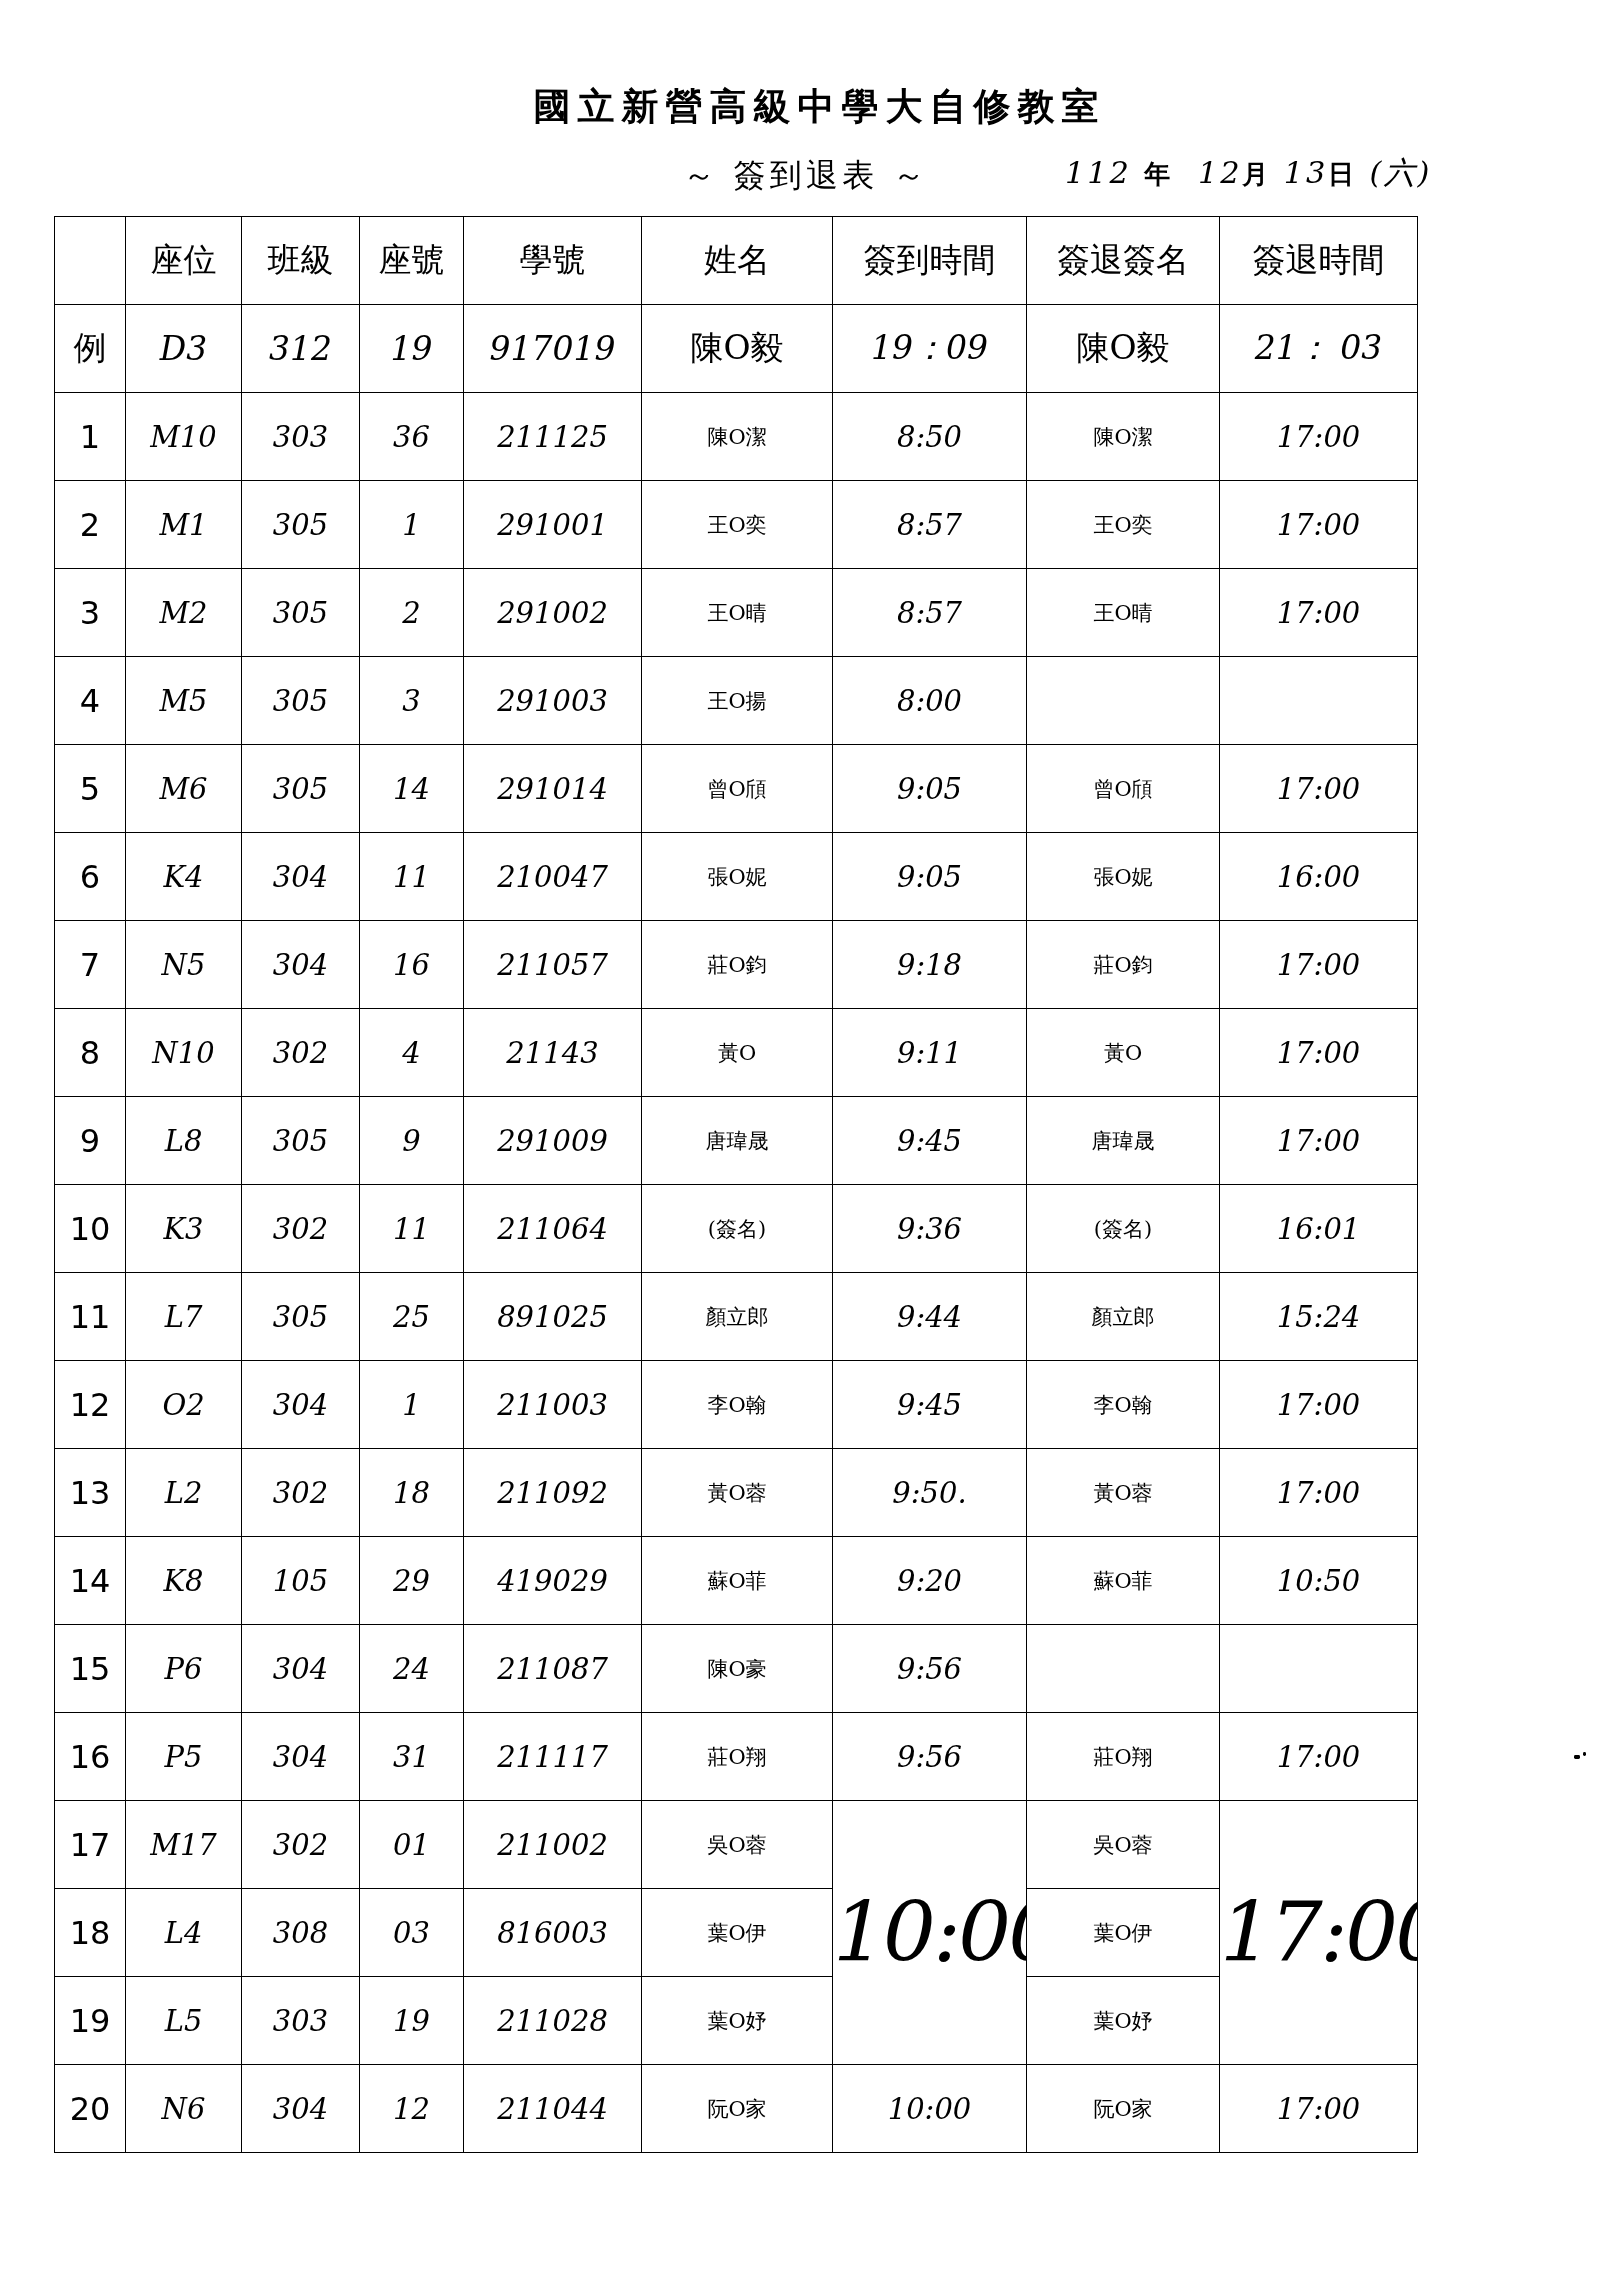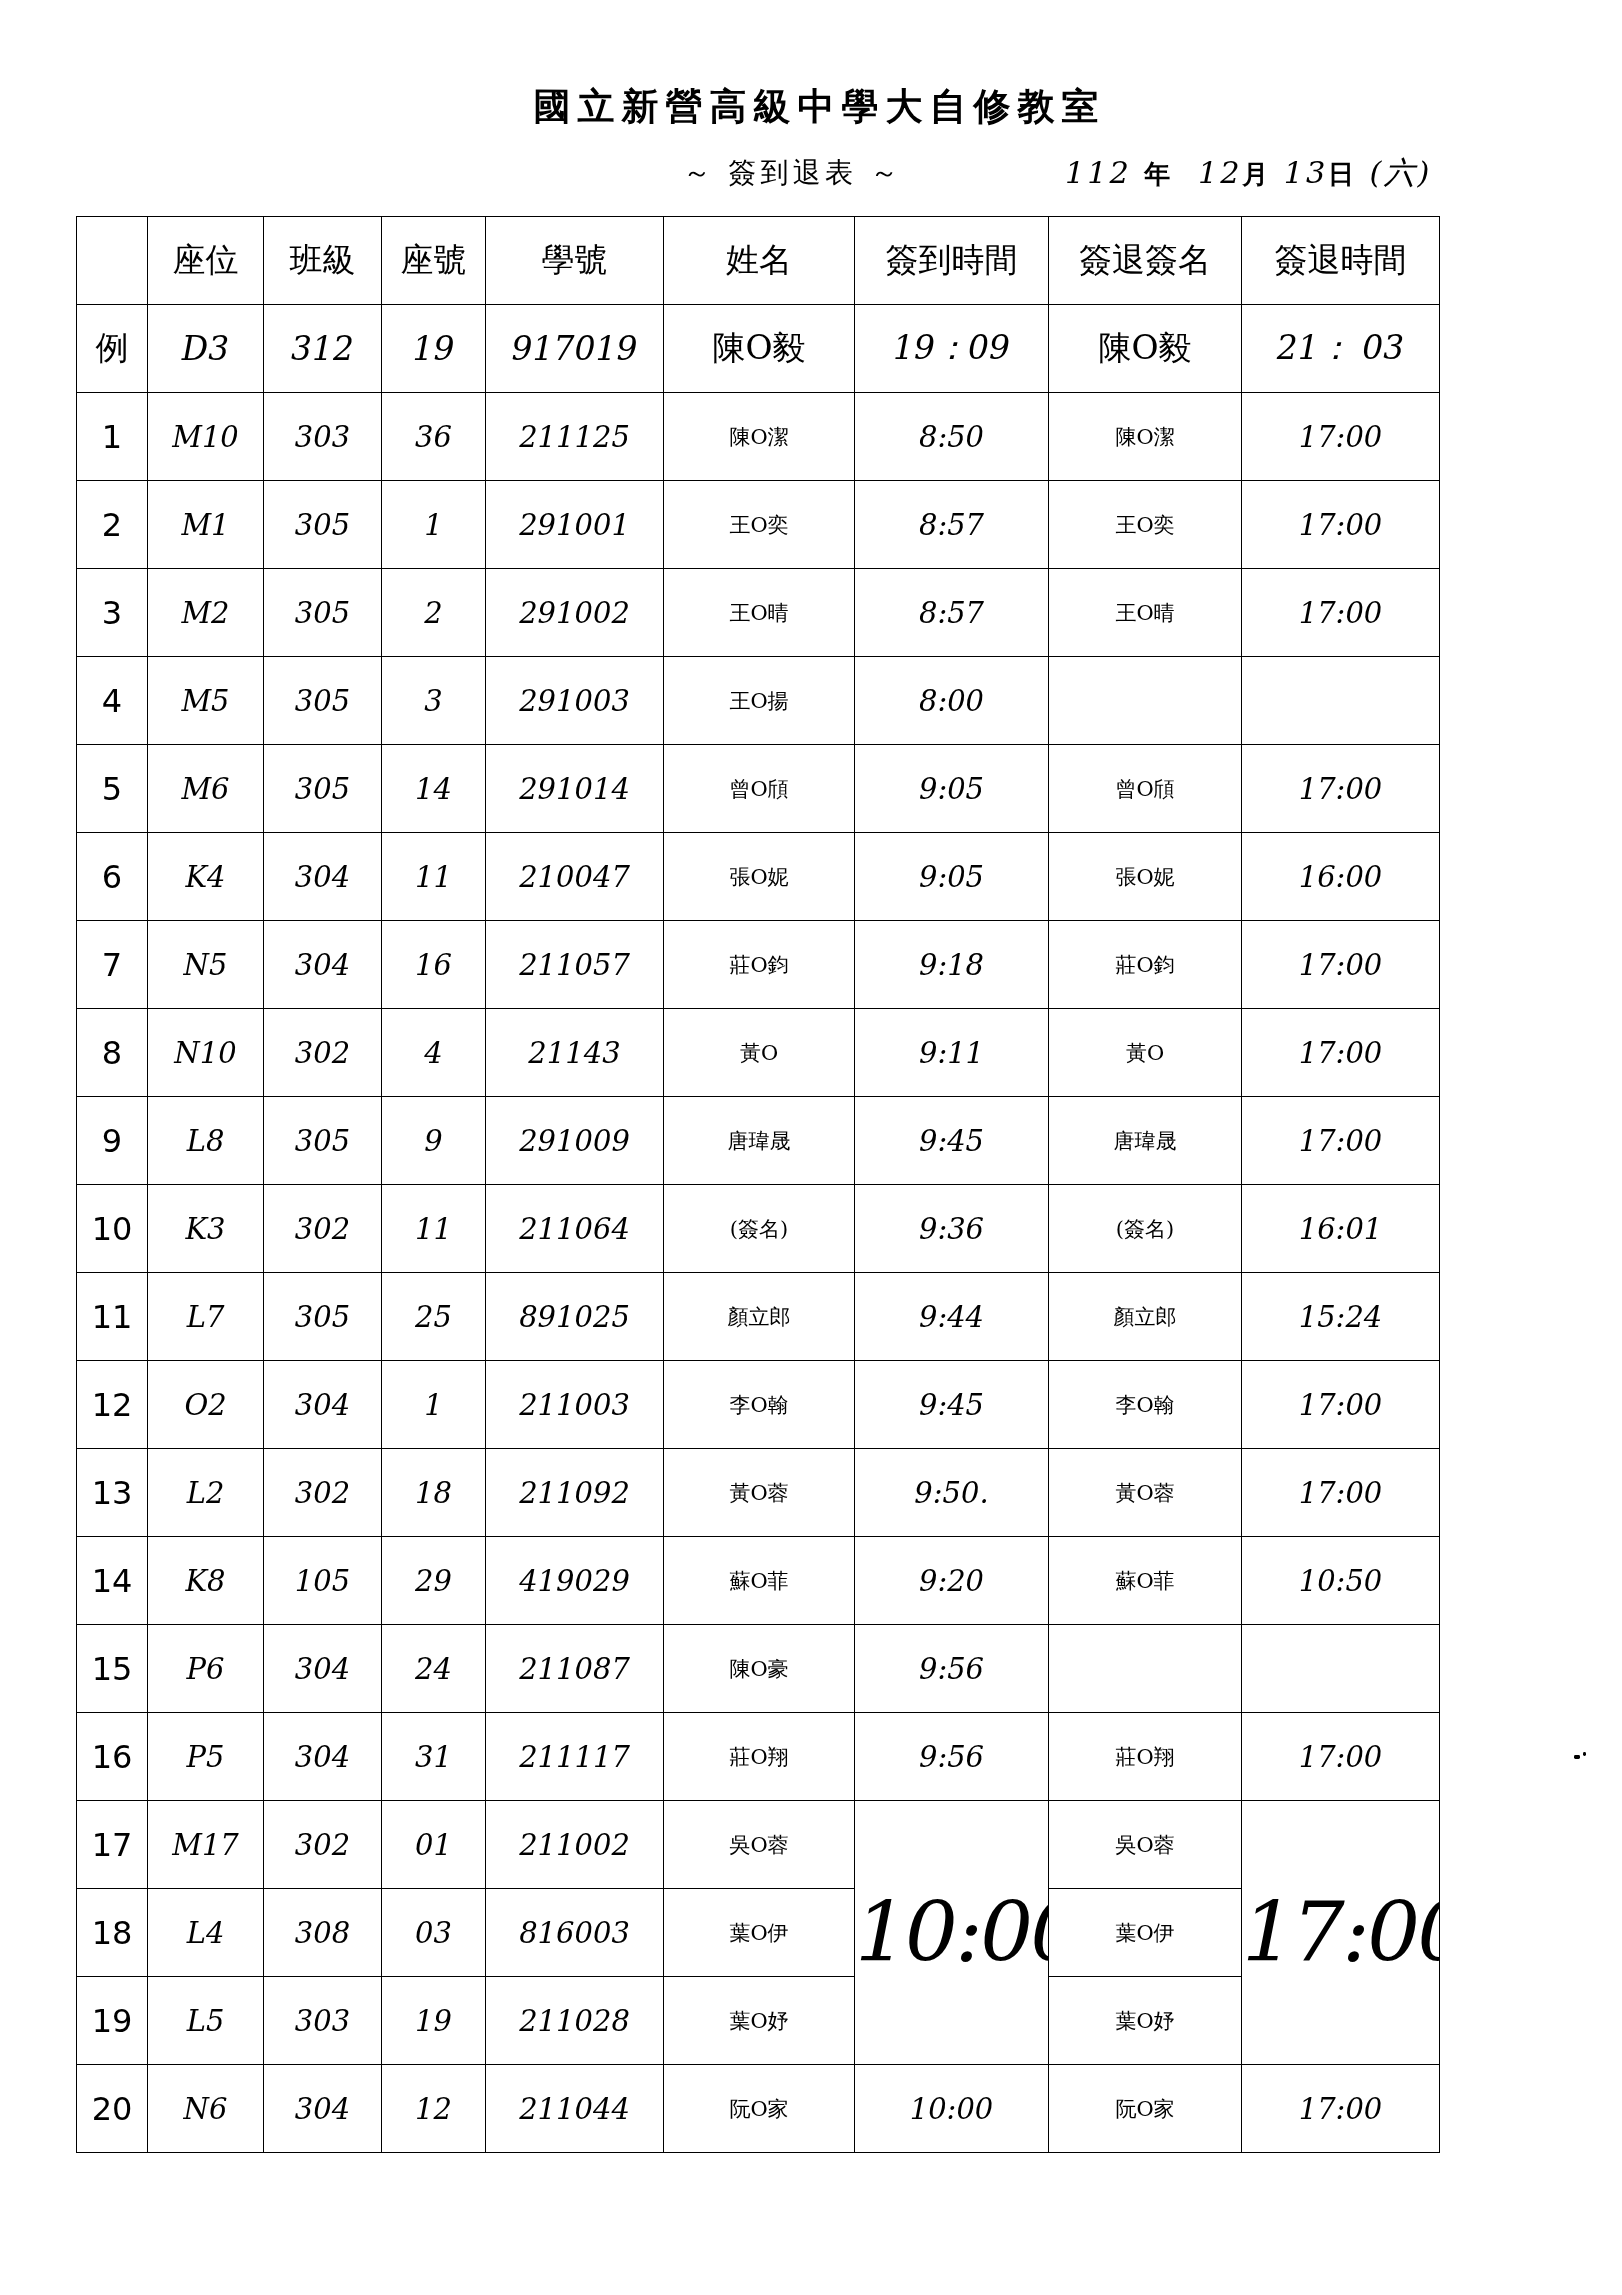--- a/index.html
+++ b/index.html
@@ -1,25 +1,25 @@
 <!DOCTYPE html>
 <html style="font-size:11px"><head>
 <meta charset="utf-8">
 <style>
   html, body { margin: 0; padding: 0; background: #ffffff; }
   body { width: 1623px; height: 2295px; position: relative; overflow: hidden;
          font-family: "DejaVu Sans", sans-serif; color: #000; }
   .title { position: absolute; left: 0; width: 1623px; top: 82px; text-align: center;
            font-family: "DejaVu Serif", serif; font-weight: bold; font-size: 37px; letter-spacing: 7px; padding-left: 8px; }
-  .subtitle { position: absolute; left: 683px; top: 154px; font-size: 28px; font-family: "DejaVu Serif", serif; letter-spacing: 4.2px; }
+  .subtitle { position: absolute; left: 683px; top: 154px; font-size: 32px; font-family: "DejaVu Serif", serif; letter-spacing: 4.2px; }
   .date { position: absolute; left: 1065px; top: 153px; font-size: 30.5px; font-family: "DejaVu Serif", serif;
           font-style: italic; letter-spacing: 2.8px; }
   .date .y, .date .m, .date .d, .date .w { font-style: italic; }
   .date .lbl { font-style: normal; font-weight: bold; font-size: 26px; }
-  table.sheet { position: absolute; left: 76px; top: 216px; border-collapse: collapse; width: 1329px; table-layout: fixed; }
+  table.sheet { position: absolute; left: 54px; top: 216px; border-collapse: collapse; width: 1329px; table-layout: fixed; }
   table.sheet td, table.sheet th { border: 1.4px solid #000; text-align: center; vertical-align: middle; padding: 0; overflow: hidden; white-space: nowrap; }
   table.sheet th { height: 87px; font-weight: normal; font-size: 33px; }
   tr.example td { height: 87px; font-size: 33px; font-family: "DejaVu Serif", serif; font-style: italic; }
   tr.example td.ex-label { font-style: normal; }
   tr.example td.ex-name { font-style: normal; }
   tr.row td { height: 87px; font-size: 29px; font-family: "DejaVu Serif", serif; font-style: italic; }
   tr.row td.num { font-style: normal; font-family: "DejaVu Sans", sans-serif; font-size: 32px; }
   tr.row td.hw-name { font-style: normal; font-size: 21px; }
   td.big-time { font-size: 83px !important; font-style: italic; letter-spacing: -2.8px; }
   .speck { position: absolute; width: 5.5px; height: 3.5px; background: #000; border-radius: 1.4px; }

